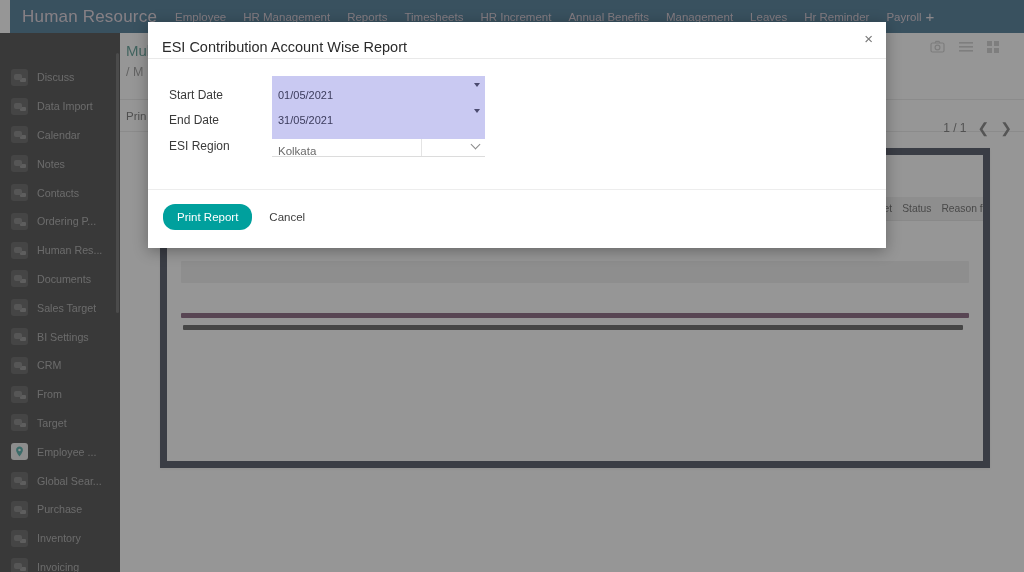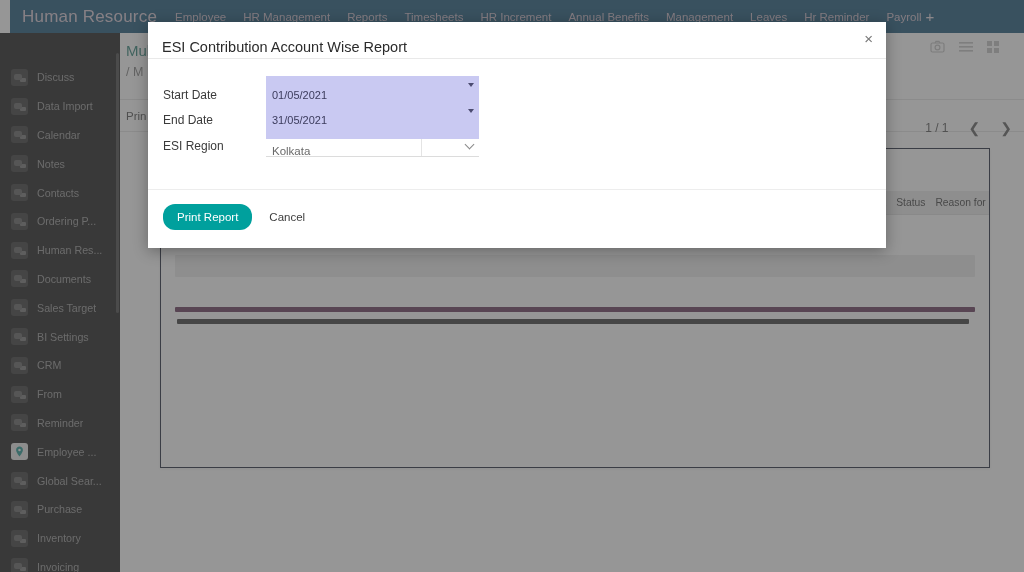--- a/index.html
+++ b/index.html
@@ -80,35 +80,35 @@
     color: #777; font-size: 12.5px;
   }
   .cp-icons {
     position: absolute; right: 24px; top: 7px;
     display: flex; align-items: center; gap: 14px;
     opacity: .55;
   }
   .cp-icons svg { display: block; }
   .pager {
     position: absolute; right: 12px; top: 88px;
-    display: flex; align-items: center; gap: 20px;
+    display: flex; align-items: center; gap: 11px;
     font-size: 12px; color: #4a4a4a;
   }
   .pager .chev { cursor: pointer; font-size: 14px; color: #555; line-height: 1; }
 
   .toolbar {
     height: 32px; border-bottom: 1px solid #e3e3e3;
     display: flex; align-items: center; padding-left: 13px;
   }
   .tb-btn { font-size: 11.5px; color: #444; cursor: pointer; }
 
   
   .card {
     position: absolute; left: 47px; right: 34px; top: 115px; height: 320px;
-    background: #fff; border: 1px solid #0f172a;
+    background: #fff; border: 7px solid #0f172a;
     box-shadow: 0 1px 3px rgba(0,0,0,.08);
     padding: 16px 14px;
     overflow: hidden;
   }
   .rep-meta {
     display: flex; gap: 36px; font-size: 11px; color: #333;
     padding: 4px 8px 10px 8px; white-space: nowrap;
   }
   .rep-table { width: 100%; border-collapse: collapse; }
   .rep-table th {
@@ -147,21 +147,21 @@
   .modal-title { font-size: 14.5px; color: #2b2b2b; }
   .modal-x {
     position: absolute; right: 13px; top: 9px;
     font-size: 15px; color: #777; cursor: pointer; line-height: 1;
     background: none; border: none; font-family: inherit;
   }
   .modal-body { padding: 23px 0 30px 0; }
 
   .frow { display: flex; align-items: center; height: 25.5px; }
   .flabel {
-    width: 118px; padding-left: 15px; font-size: 12px; color: #3a3a3a;
+    width: 118px; padding-left: 15px; font-size: 12px; color: #3a3a3a; margin-left: 6px;
   }
   .fctrl { width: 213px; position: relative; }
 
   .inp-date {
     width: 100%; height: 37px;
     background: #c9c9f2; border: none;
     font-family: inherit; font-size: 11px; color: #3b3b5c;
     padding: 0 18px 0 6px;
     outline: none;
   }
@@ -277,21 +277,21 @@
         <div class="side-item">
           <span class="side-ico generic"></span>
           <span class="side-label">CRM</span>
         </div>
         <div class="side-item">
           <span class="side-ico generic"></span>
           <span class="side-label">From</span>
         </div>
         <div class="side-item">
           <span class="side-ico generic"></span>
-          <span class="side-label">Reminder</span>
+          <span class="side-label">Target</span>
         </div>
         <div class="side-item">
           <span class="side-ico pin">
             <svg width="11" height="11" viewBox="0 0 11 11">
               <path d="M5.5 0.6C3.6 0.6 2.1 2.1 2.1 4c0 2.5 3.4 6.4 3.4 6.4S8.9 6.5 8.9 4c0-1.9-1.5-3.4-3.4-3.4z" fill="#128f89"></path>
               <circle cx="5.5" cy="4" r="1.25" fill="#ffffff"></circle>
             </svg>
           </span>
           <span class="side-label">Employee ...</span>
         </div>

